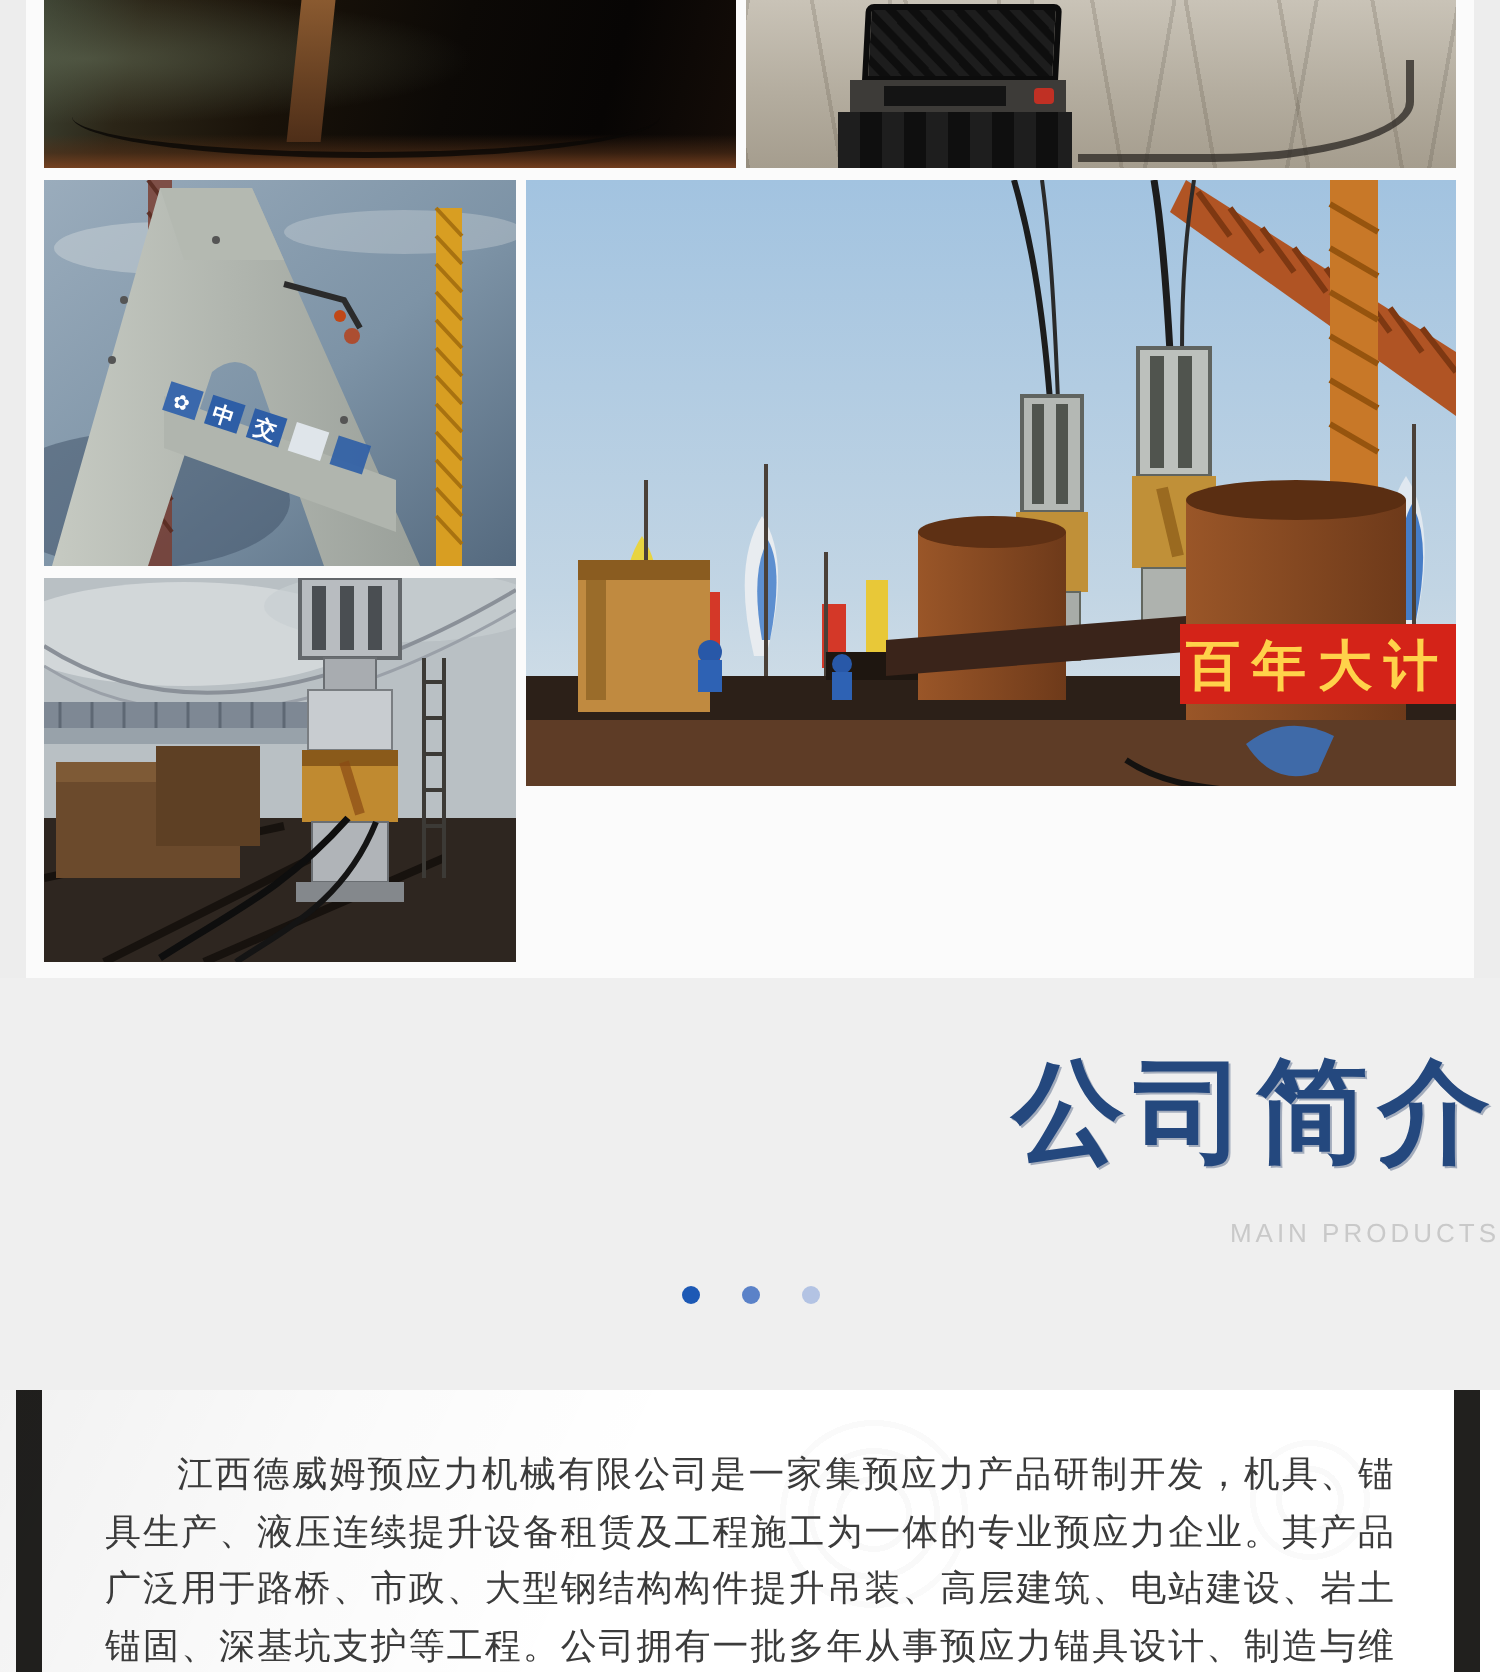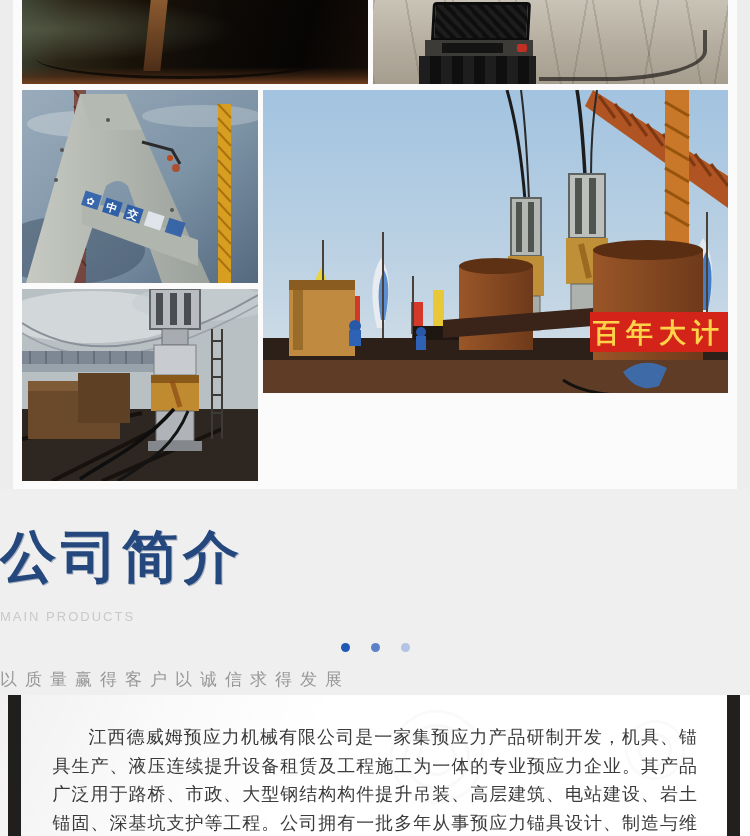--- a/index.html
+++ b/index.html
@@ -42,21 +42,21 @@
   .cable-b{position:absolute;right:6%;bottom:4%;width:46%;height:55%;
     border-bottom:4px solid #2a2622;border-right:4px solid #2a2622;border-radius:0 0 60% 0;opacity:.75}
 
   
   .photo-c{width:236px;height:193px}
   .photo-e{width:236px;height:192px}
   .photo-d{width:465px;height:303px}
   .photo svg{display:block}
 
   
-  .header-sec{height:206px;box-sizing:border-box;background:#efefef;text-align:left;padding-top:36px}
+  .header-sec{height:206px;box-sizing:border-box;background:#efefef;text-align:right;padding-top:36px}
   .sec-title{margin:0;font-size:56px;line-height:1.15;font-weight:900;color:#24487e;letter-spacing:5px;
     font-family:"DejaVu Sans","Liberation Sans",sans-serif;text-shadow:1px 1px 0 rgba(22,48,94,.35)}
   .sec-sub{margin-top:20px;font-size:13px;color:#c9c9c9;letter-spacing:2px}
   .dots{margin-top:19px;display:flex;justify-content:center;gap:21px}
   .dot{width:9px;height:9px;border-radius:50%}
   .dot1{background:#1d59b5}.dot2{background:#5b82c8}.dot3{background:#b3c3e3}
   .slogan{margin-top:16px;font-size:17px;color:#989898;letter-spacing:8px}
 
   
   .intro{position:relative;height:141px;background:#ffffff;overflow:hidden}
@@ -271,21 +271,20 @@
   </div>
 
   <div class="header-sec">
     <h1 class="sec-title">公司简介</h1>
     <div class="sec-sub">MAIN PRODUCTS</div>
     <div class="dots">
       <span class="dot dot1"></span>
       <span class="dot dot2"></span>
       <span class="dot dot3"></span>
     </div>
-    <div class="slogan">以质量赢得客户以诚信求得发展</div>
   </div>
 
   <div class="intro">
     <div class="accent-bar bar-left"></div>
     <div class="accent-bar bar-right"></div>
     <div class="watermark"></div>
     <p>江西德威姆预应力机械有限公司是一家集预应力产品研制开发，机具、锚具生产、液压连续提升设备租赁及工程施工为一体的专业预应力企业。其产品广泛用于路桥、市政、大型钢结构构件提升吊装、高层建筑、电站建设、岩土锚固、深基坑支护等工程。公司拥有一批多年从事预应力锚具设计、制造与维修和施工的专业技术人才，</p>
   </div>
 
 </div>

